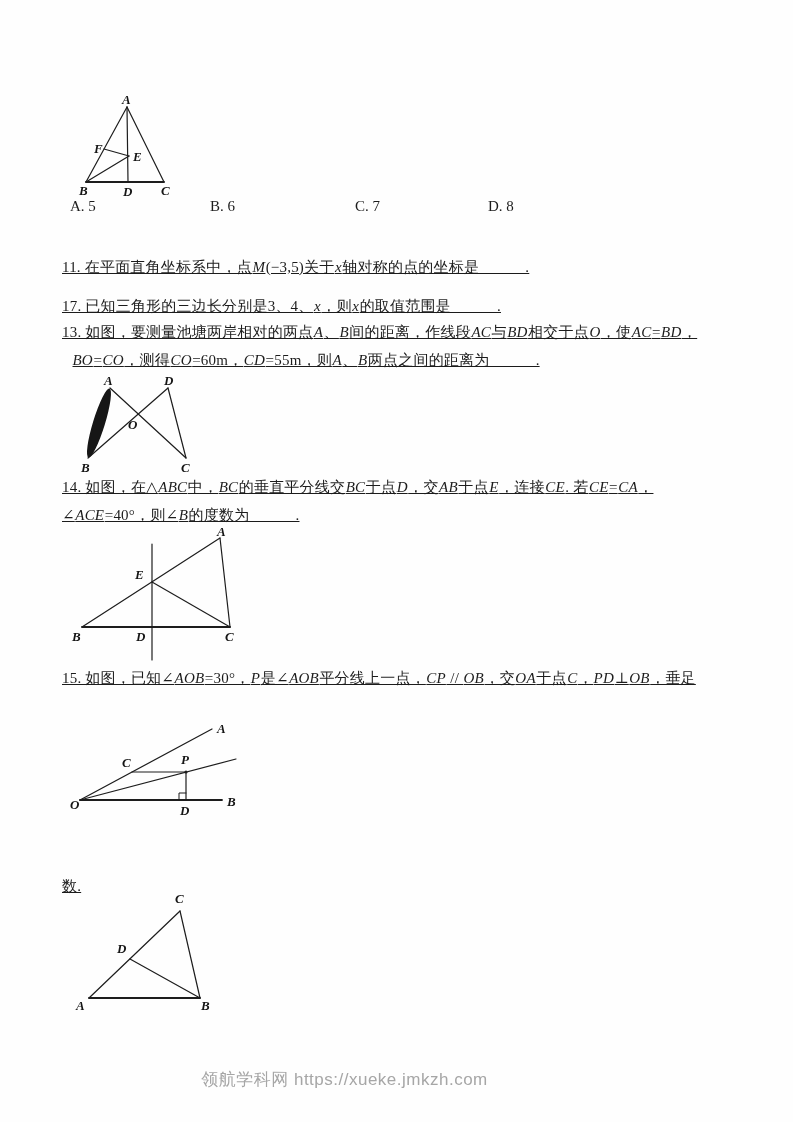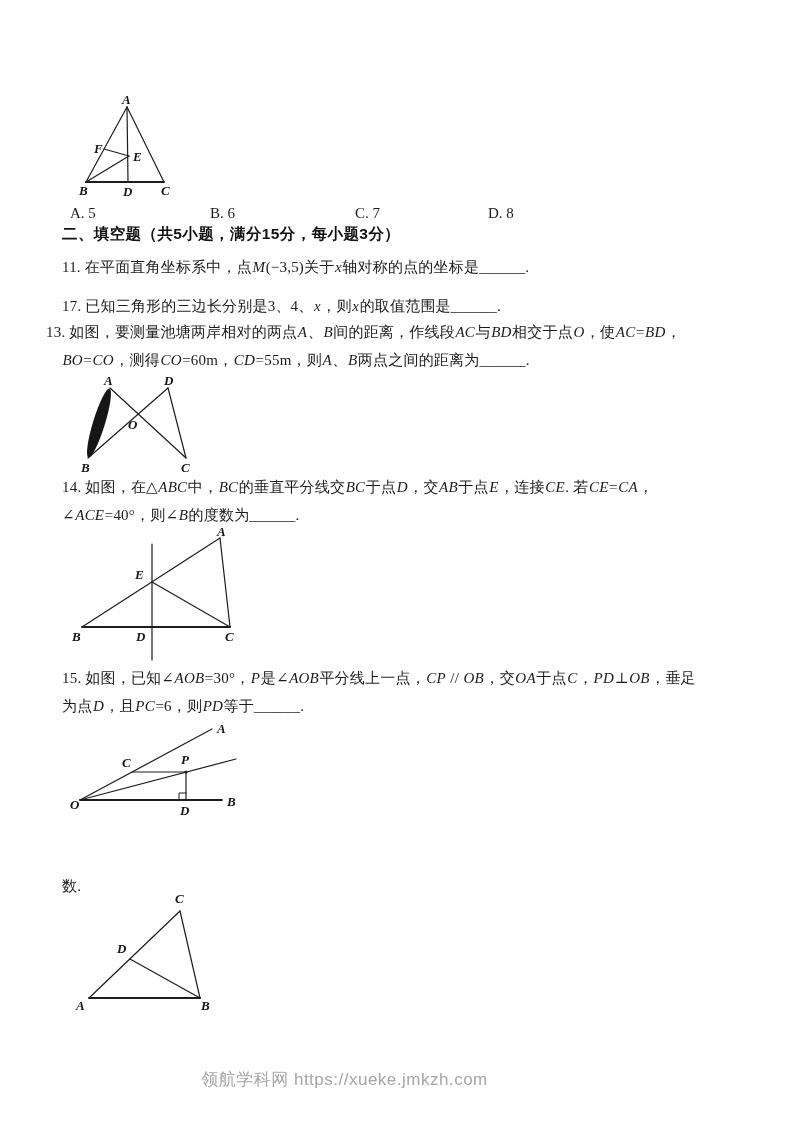--- a/index.html
+++ b/index.html
@@ -1,26 +1,26 @@
 <!DOCTYPE html>
 <html><head>
 <meta charset="utf-8">
 <style>
   html,body{margin:0;padding:0;background:#ffffff;}
   .page{
     position:relative;width:793px;height:1122px;background:#fefefe;overflow:hidden;
     font-family:"Liberation Serif","DejaVu Serif","DejaVu Sans",serif;color:#1c1c1c;
   }
-  .tline{position:absolute;font-size:15px;line-height:20px;white-space:nowrap;letter-spacing:.2px;}
+  .tline{position:absolute;font-size:15px;line-height:20px;white-space:nowrap;letter-spacing:.2px;text-decoration:underline;}
   .m{font-family:"Liberation Serif","DejaVu Serif",serif;font-style:italic;padding:0 .5px;}
   .sec{
     position:absolute;font-family:"Liberation Sans","DejaVu Sans",sans-serif;
     font-weight:700;font-size:15.5px;white-space:nowrap;color:#111;letter-spacing:.4px;
   }
-  .opt{position:absolute;top:205px;font-size:15px;white-space:nowrap;}
+  .opt{position:absolute;top:198px;font-size:15px;white-space:nowrap;}
   svg.fig{position:absolute;overflow:visible;}
   svg.fig line, svg.fig path, svg.fig polyline{stroke:#1d1d1d;stroke-width:1.2;fill:none;stroke-linecap:round;}
   svg.fig .thick{stroke-width:1.8;}
   svg.fig .thin{stroke-width:1;}
   svg.fig text{
     font-family:"Liberation Serif","DejaVu Serif",serif;font-style:italic;font-weight:700;
     font-size:13px;fill:#151515;
   }
   .footer{
     position:absolute;top:1068px;left:0;width:689px;text-align:center;
@@ -45,28 +45,27 @@
     <text x="45" y="103">D</text>
     <text x="55" y="68">E</text>
     <text x="16" y="60">F</text>
   </svg>
 
   <span class="opt" style="left:70px">A. 5</span>
   <span class="opt" style="left:210px">B. 6</span>
   <span class="opt" style="left:355px">C. 7</span>
   <span class="opt" style="left:488px">D. 8</span>
 
-  <div class="sec" style="left:62px;top:224px">二、填空题（共5小题，满分15分，每小题3分）</div>
 
   <div class="tline" style="left:62px;top:257px"><span>11. 在平面直角坐标系中，点</span><span class="m">M</span><span>(−3,5)关于</span><span class="m">x</span><span>轴对称的点的坐标是______.</span></div>
 
   <div class="tline" style="left:62px;top:296px"><span>17. 已知三角形的三边长分别是3、4、</span><span class="m">x</span><span>，则</span><span class="m">x</span><span>的取值范围是______.</span></div>
 
-  <div class="tline" style="left:46px;top:322px"><span>13. 如图，要测量池塘两岸相对的两点</span><span class="m">A</span><span>、</span><span class="m">B</span><span>间的距离，作线段</span><span class="m">AC</span><span>与</span><span class="m">BD</span><span>相交于点</span><span class="m">O</span><span>，使</span><span class="m">AC</span><span>=</span><span class="m">BD</span><span>，</span></div>
-  <div class="tline" style="left:62px;top:350px"><span></span><span class="m">BO</span><span>=</span><span class="m">CO</span><span>，测得</span><span class="m">CO</span><span>=60m，</span><span class="m">CD</span><span>=55m，则</span><span class="m">A</span><span>、</span><span class="m">B</span><span>两点之间的距离为______.</span></div>
+  <div class="tline" style="left:62px;top:322px"><span>13. 如图，要测量池塘两岸相对的两点</span><span class="m">A</span><span>、</span><span class="m">B</span><span>间的距离，作线段</span><span class="m">AC</span><span>与</span><span class="m">BD</span><span>相交于点</span><span class="m">O</span><span>，使</span><span class="m">AC</span><span>=</span><span class="m">BD</span><span>，</span></div>
+  <div class="tline" style="left:72px;top:350px"><span></span><span class="m">BO</span><span>=</span><span class="m">CO</span><span>，测得</span><span class="m">CO</span><span>=60m，</span><span class="m">CD</span><span>=55m，则</span><span class="m">A</span><span>、</span><span class="m">B</span><span>两点之间的距离为______.</span></div>
 
   <svg class="fig" style="left:80px;top:372px" width="135" height="104" viewBox="0 0 135 104">
     <path d="M30,16 L106,86"></path>
     <path d="M88,16 L8,86"></path>
     <path d="M88,16 L106,86"></path>
     <ellipse cx="19" cy="51" rx="36" ry="6" transform="rotate(107 19 51)" fill="#161616" stroke="none"></ellipse>
     <text x="24" y="13">A</text>
     <text x="84" y="13">D</text>
     <text x="48" y="57">O</text>
     <text x="1" y="100">B</text>
@@ -83,21 +82,20 @@
     <path d="M86,56 L164,101"></path>
     <path d="M86,18 L86,134"></path>
     <text x="151" y="10">A</text>
     <text x="6" y="115">B</text>
     <text x="159" y="115">C</text>
     <text x="70" y="115">D</text>
     <text x="69" y="53">E</text>
   </svg>
 
   <div class="tline" style="left:62px;top:668px"><span>15. 如图，已知∠</span><span class="m">AOB</span><span>=30°，</span><span class="m">P</span><span>是∠</span><span class="m">AOB</span><span>平分线上一点，</span><span class="m">CP</span><span> // </span><span class="m">OB</span><span>，交</span><span class="m">OA</span><span>于点</span><span class="m">C</span><span>，</span><span class="m">PD</span><span>⊥</span><span class="m">OB</span><span>，垂足</span></div>
-  <div class="tline" style="left:62px;top:696px"><span>为点</span><span class="m">D</span><span>，且</span><span class="m">PC</span><span>=6，则</span><span class="m">PD</span><span>等于______.</span></div>
 
   <svg class="fig" style="left:70px;top:718px" width="196" height="102" viewBox="0 0 196 102">
     <path d="M10,82 L142,11"></path>
     <path class="thick" d="M10,82 L152,82"></path>
     <path d="M10,82 L166,41"></path>
     <path class="thin" d="M62,54 L116,54"></path>
     <path d="M116,54 L116,82"></path>
     <polyline class="thin" points="109,82 109,75 116,75"></polyline>
     <circle cx="116" cy="54" r="1.6" fill="#1d1d1d" stroke="none"></circle>
     <text x="147" y="15">A</text>

